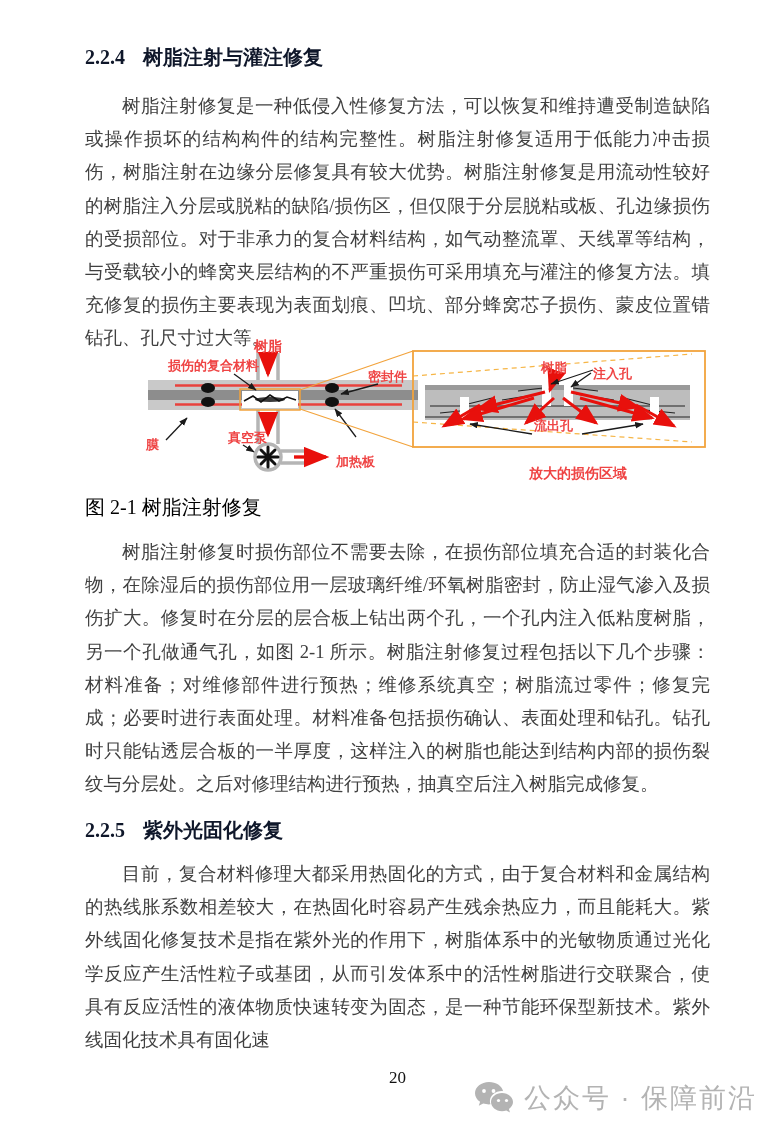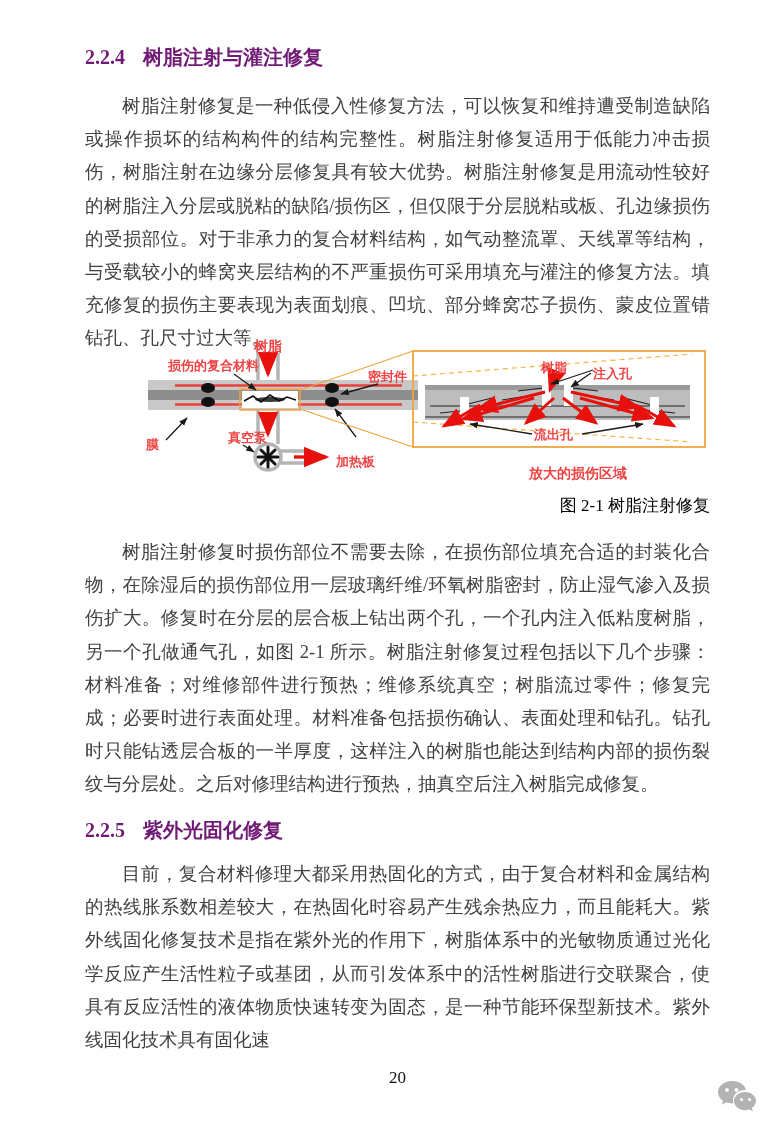--- a/index.html
+++ b/index.html
@@ -1,19 +1,19 @@
 <!DOCTYPE html>
 <html><head>
 <meta charset="utf-8">
 <style>
   * { margin:0; padding:0; box-sizing:border-box; }
   html,body { width:769px; height:1134px; background:#ffffff; overflow:hidden; }
   body { position:relative; font-family:"Liberation Serif","DejaVu Serif",serif; color:#111; }
 
-  .sec-heading { position:absolute; left:85px; width:625px; font-family:"Liberation Sans","DejaVu Sans",sans-serif; font-weight:bold; font-size:20px; color:#701a75; }
+  .sec-heading { position:absolute; left:85px; width:625px; font-family:"Liberation Sans","DejaVu Sans",sans-serif; font-weight:bold; font-size:20px; color:#0f172a; }
   .sec-heading .num { font-family:"Liberation Serif","DejaVu Serif",serif; margin-right:18px; }
   #heading-1 { top:44px; }
   #heading-2 { top:817px; }
 
   .para { position:absolute; left:85px; width:625px; font-size:18.5px; line-height:33.2px; text-align:justify; text-indent:2em; color:#404040; }
   #para-1 { top:90px; }
   #para-2 { top:536px; }
   #para-3 { top:858px; }
 
   .figure { position:absolute; left:130px; top:338px; width:580px; height:150px; }
@@ -23,24 +23,24 @@
   .ctr { text-align:center; }
 
   #lbl-resin-left      { left:116px; top:0;    width:44px; }
   #lbl-damaged         { left:38px;  top:19px; }
   #lbl-seal            { left:238px; top:30px; }
   #lbl-membrane        { left:16px;  top:98px; }
   #lbl-vacuum-pump     { left:86px;  top:91px;margin-left:12px; }
   #lbl-heating-plate   { left:206px; top:115px; }
   #lbl-resin-right     { left:411px; top:21px; }
   #lbl-injection-hole  { left:463px; top:27px; }
-  #lbl-outflow-hole    { left:404px; top:88px; }
+  #lbl-outflow-hole    { left:404px; top:79px; }
   #lbl-enlarged        { left:378px; top:111px; width:140px;margin-top:16px; }
 
-  .caption { position:absolute; left:85px; top:494px; width:625px; text-align:right; font-size:17px; color:#000; }
+  .caption { position:absolute; left:85px; top:494px; width:625px; text-align:left; font-size:20px; color:#000; }
 
   .page-number { position:absolute; left:85px; top:1068px; width:625px; text-align:center; font-size:17px; }
 
   .watermark { position:absolute; right:12px; top:1080px; display:flex; align-items:center; gap:10px; color:#b3b3b3; font-family:"Liberation Sans","DejaVu Sans",sans-serif; font-size:27px; letter-spacing:2px; }
 </style>
 </head>
 <body>
 
 <div class="sec-heading" id="heading-1">
   <span class="num">2.2.4</span><span>树脂注射与灌注修复</span>
@@ -198,13 +198,14 @@
       <path d="M15,1 C7.3,1 1,6 1,12.2 c0,3.5 2,6.6 5.1,8.6 l-1.3,4 4.4-2.2 c1.8,0.5 3.8,0.8 5.8,0.8 0.5,0 1,0 1.5-0.1 -0.4-1-0.6-2-0.6-3.1 0-5.6 5.4-10.1 12-10.1 0.4,0 0.8,0 1.2,0.1 C27.9,4.8 22.1,1 15,1 Z"></path>
       <path d="M28,12 c-6.1,0-11,4.1-11,9.1 0,5 4.9,9.1 11,9.1 1.5,0 3-0.3 4.3-0.7 l3.7,1.9 -1.1-3.4 c2.5-1.7 4.1-4.1 4.1-6.9 C39,16.1 34.1,12 28,12 Z"></path>
     </g>
     <g fill="#ffffff">
       <circle cx="10" cy="10" r="1.9"></circle>
       <circle cx="19.5" cy="10" r="1.9"></circle>
       <circle cx="24.5" cy="19.5" r="1.6"></circle>
       <circle cx="32.5" cy="19.5" r="1.6"></circle>
     </g>
   </svg>
+  <span>公众号 · 保障前沿</span>
 </div>
 
 </body></html>

